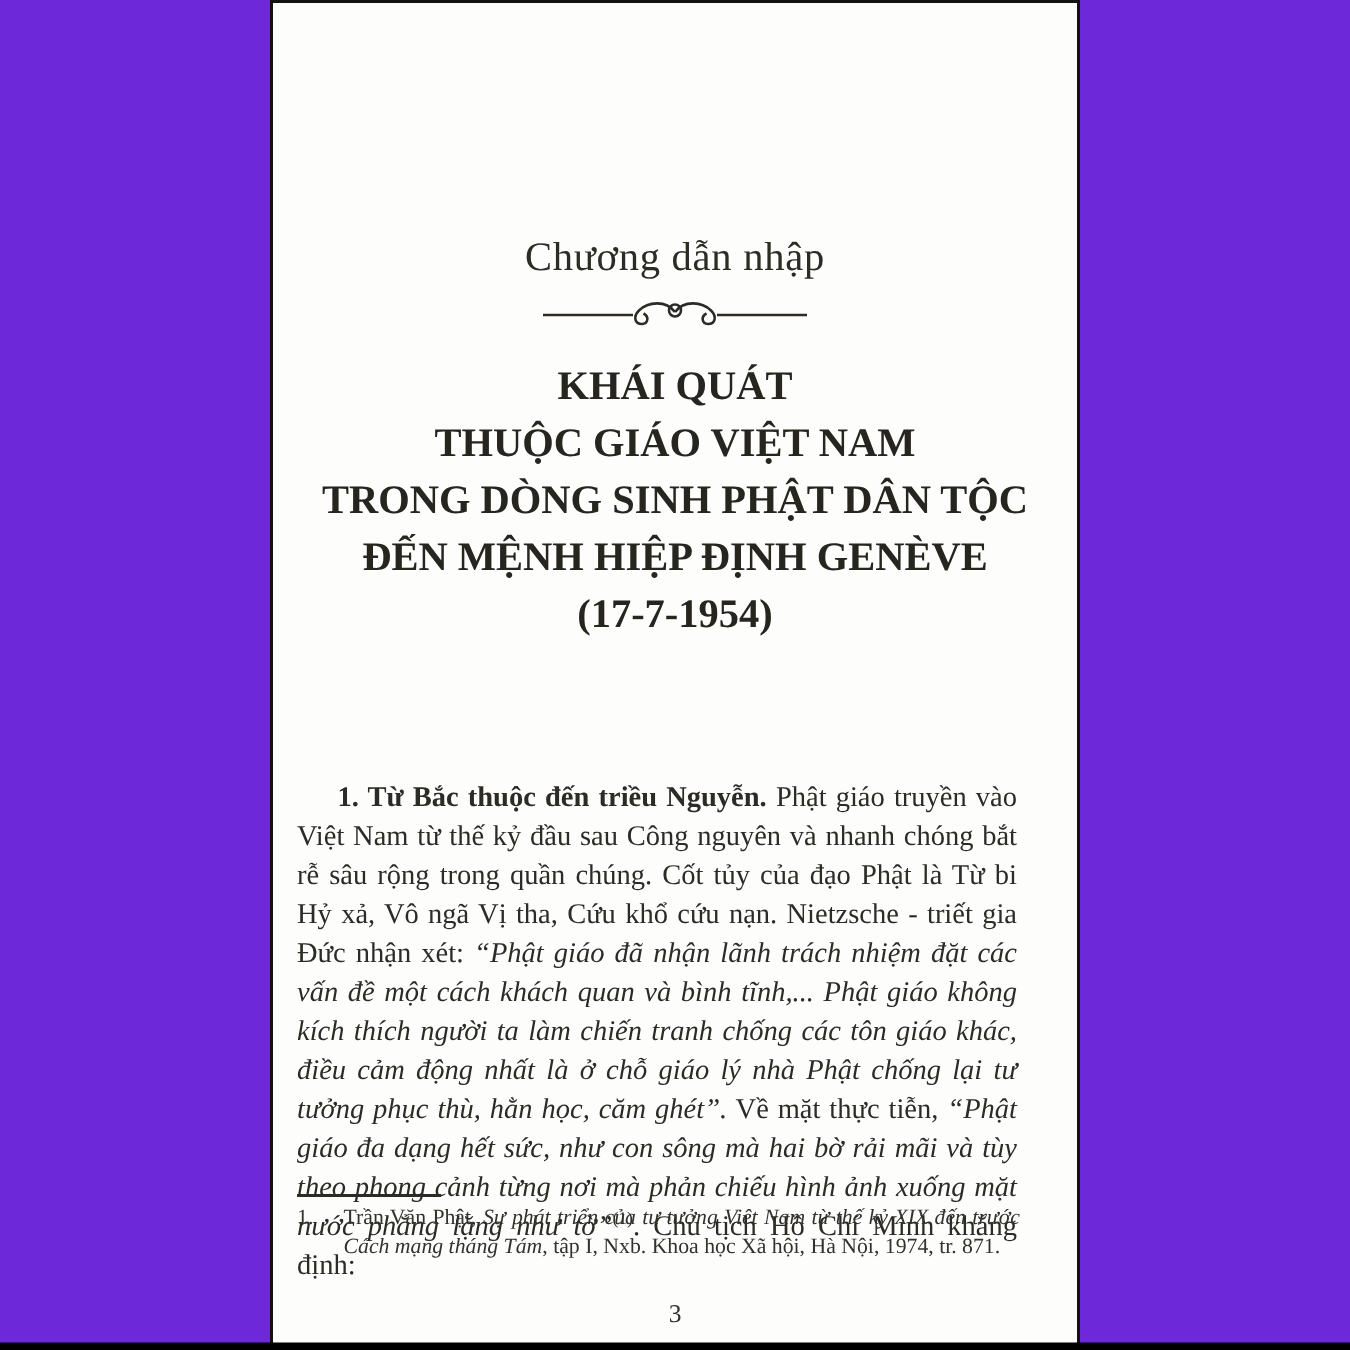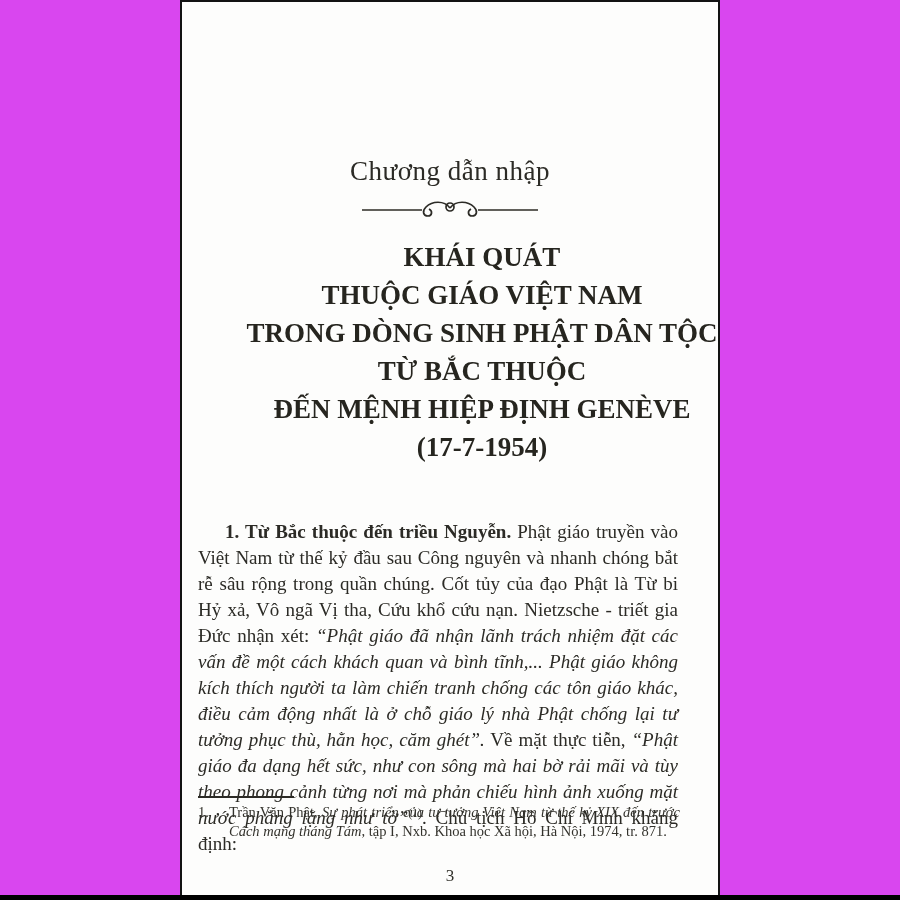--- a/index.html
+++ b/index.html
@@ -1,19 +1,19 @@
 <!DOCTYPE html>
 <html><head>
 <meta charset="utf-8">
 <style>
   html,body{margin:0;padding:0;}
   .screen{
     position:relative;
     width:900px;height:900px;
-    background:#d946ef;
+    background:#6d28d9;
     overflow:hidden;
     font-family:"Liberation Serif", serif;
     color:#2c2b26;
   }
   .page-frame{
     position:absolute;
     left:180px;top:0;
     width:540px;height:896px;
     background:#fdfdfc;
     border-left:2px solid #121212;
@@ -41,21 +41,20 @@
     display:flex;justify-content:center;
   }
   .book-title{
     position:absolute;
     top:236px;left:0;width:100%;
     text-align:center;
     font-weight:bold;
     font-size:27px;
     line-height:38px;
     color:#26251f;
-    margin-left:32px;
   }
   .body-text{
     position:absolute;
     top:517px;left:16px;
     width:480px;
     font-size:19px;
     line-height:26px;
     text-align:justify;
     text-indent:27px;
     color:#2c2b26;
@@ -110,21 +109,20 @@
         <path class="orn" d="M90,10 C84,2 72,3 66,9 C62,13 63,18 68,18 C72,18 73,13 69,11"></path>
         <path class="orn" d="M90,10 C96,2 108,3 114,9 C118,13 117,18 112,18 C108,18 107,13 111,11"></path>
         <circle class="orn" cx="90" cy="9" r="4"></circle>
       </svg>
     </div>
 
     <div class="book-title">
       <div>KHÁI QUÁT</div>
       <div>THUỘC GIÁO VIỆT NAM</div>
       <div>TRONG DÒNG SINH PHẬT DÂN TỘC</div>
-      <div>TỪ BẮC THUỘC</div>
       <div>ĐẾN MỆNH HIỆP ĐỊNH GENÈVE</div>
       <div>(17-7-1954)</div>
     </div>
 
     <div class="body-text"><span class="seg-bold">1. Từ Bắc thuộc đến triều Nguyễn.</span><span> Phật giáo truyền vào Việt Nam từ thế kỷ đầu sau Công nguyên và nhanh chóng bắt rễ sâu rộng trong quần chúng. Cốt tủy của đạo Phật là Từ bi Hỷ xả, Vô ngã Vị tha, Cứu khổ cứu nạn. Nietzsche - triết gia Đức nhận xét: </span><span class="seg-italic">“Phật giáo đã nhận lãnh trách nhiệm đặt các vấn đề một cách khách quan và bình tĩnh,... Phật giáo không kích thích người ta làm chiến tranh chống các tôn giáo khác, điều cảm động nhất là ở chỗ giáo lý nhà Phật chống lại tư tưởng phục thù, hằn học, căm ghét”.</span><span> Về mặt thực tiễn, </span><span class="seg-italic">“Phật giáo đa dạng hết sức, như con sông mà hai bờ rải mãi và tùy theo phong cảnh từng nơi mà phản chiếu hình ảnh xuống mặt nước phẳng lặng như tờ”</span><span class="seg-sup">(1)</span><span>. Chủ tịch Hồ Chí Minh khẳng định:</span></div>
 
     <div class="footnote-rule"></div>
 
     <div class="footnote">
       <span class="footnote-marker">1.</span>

